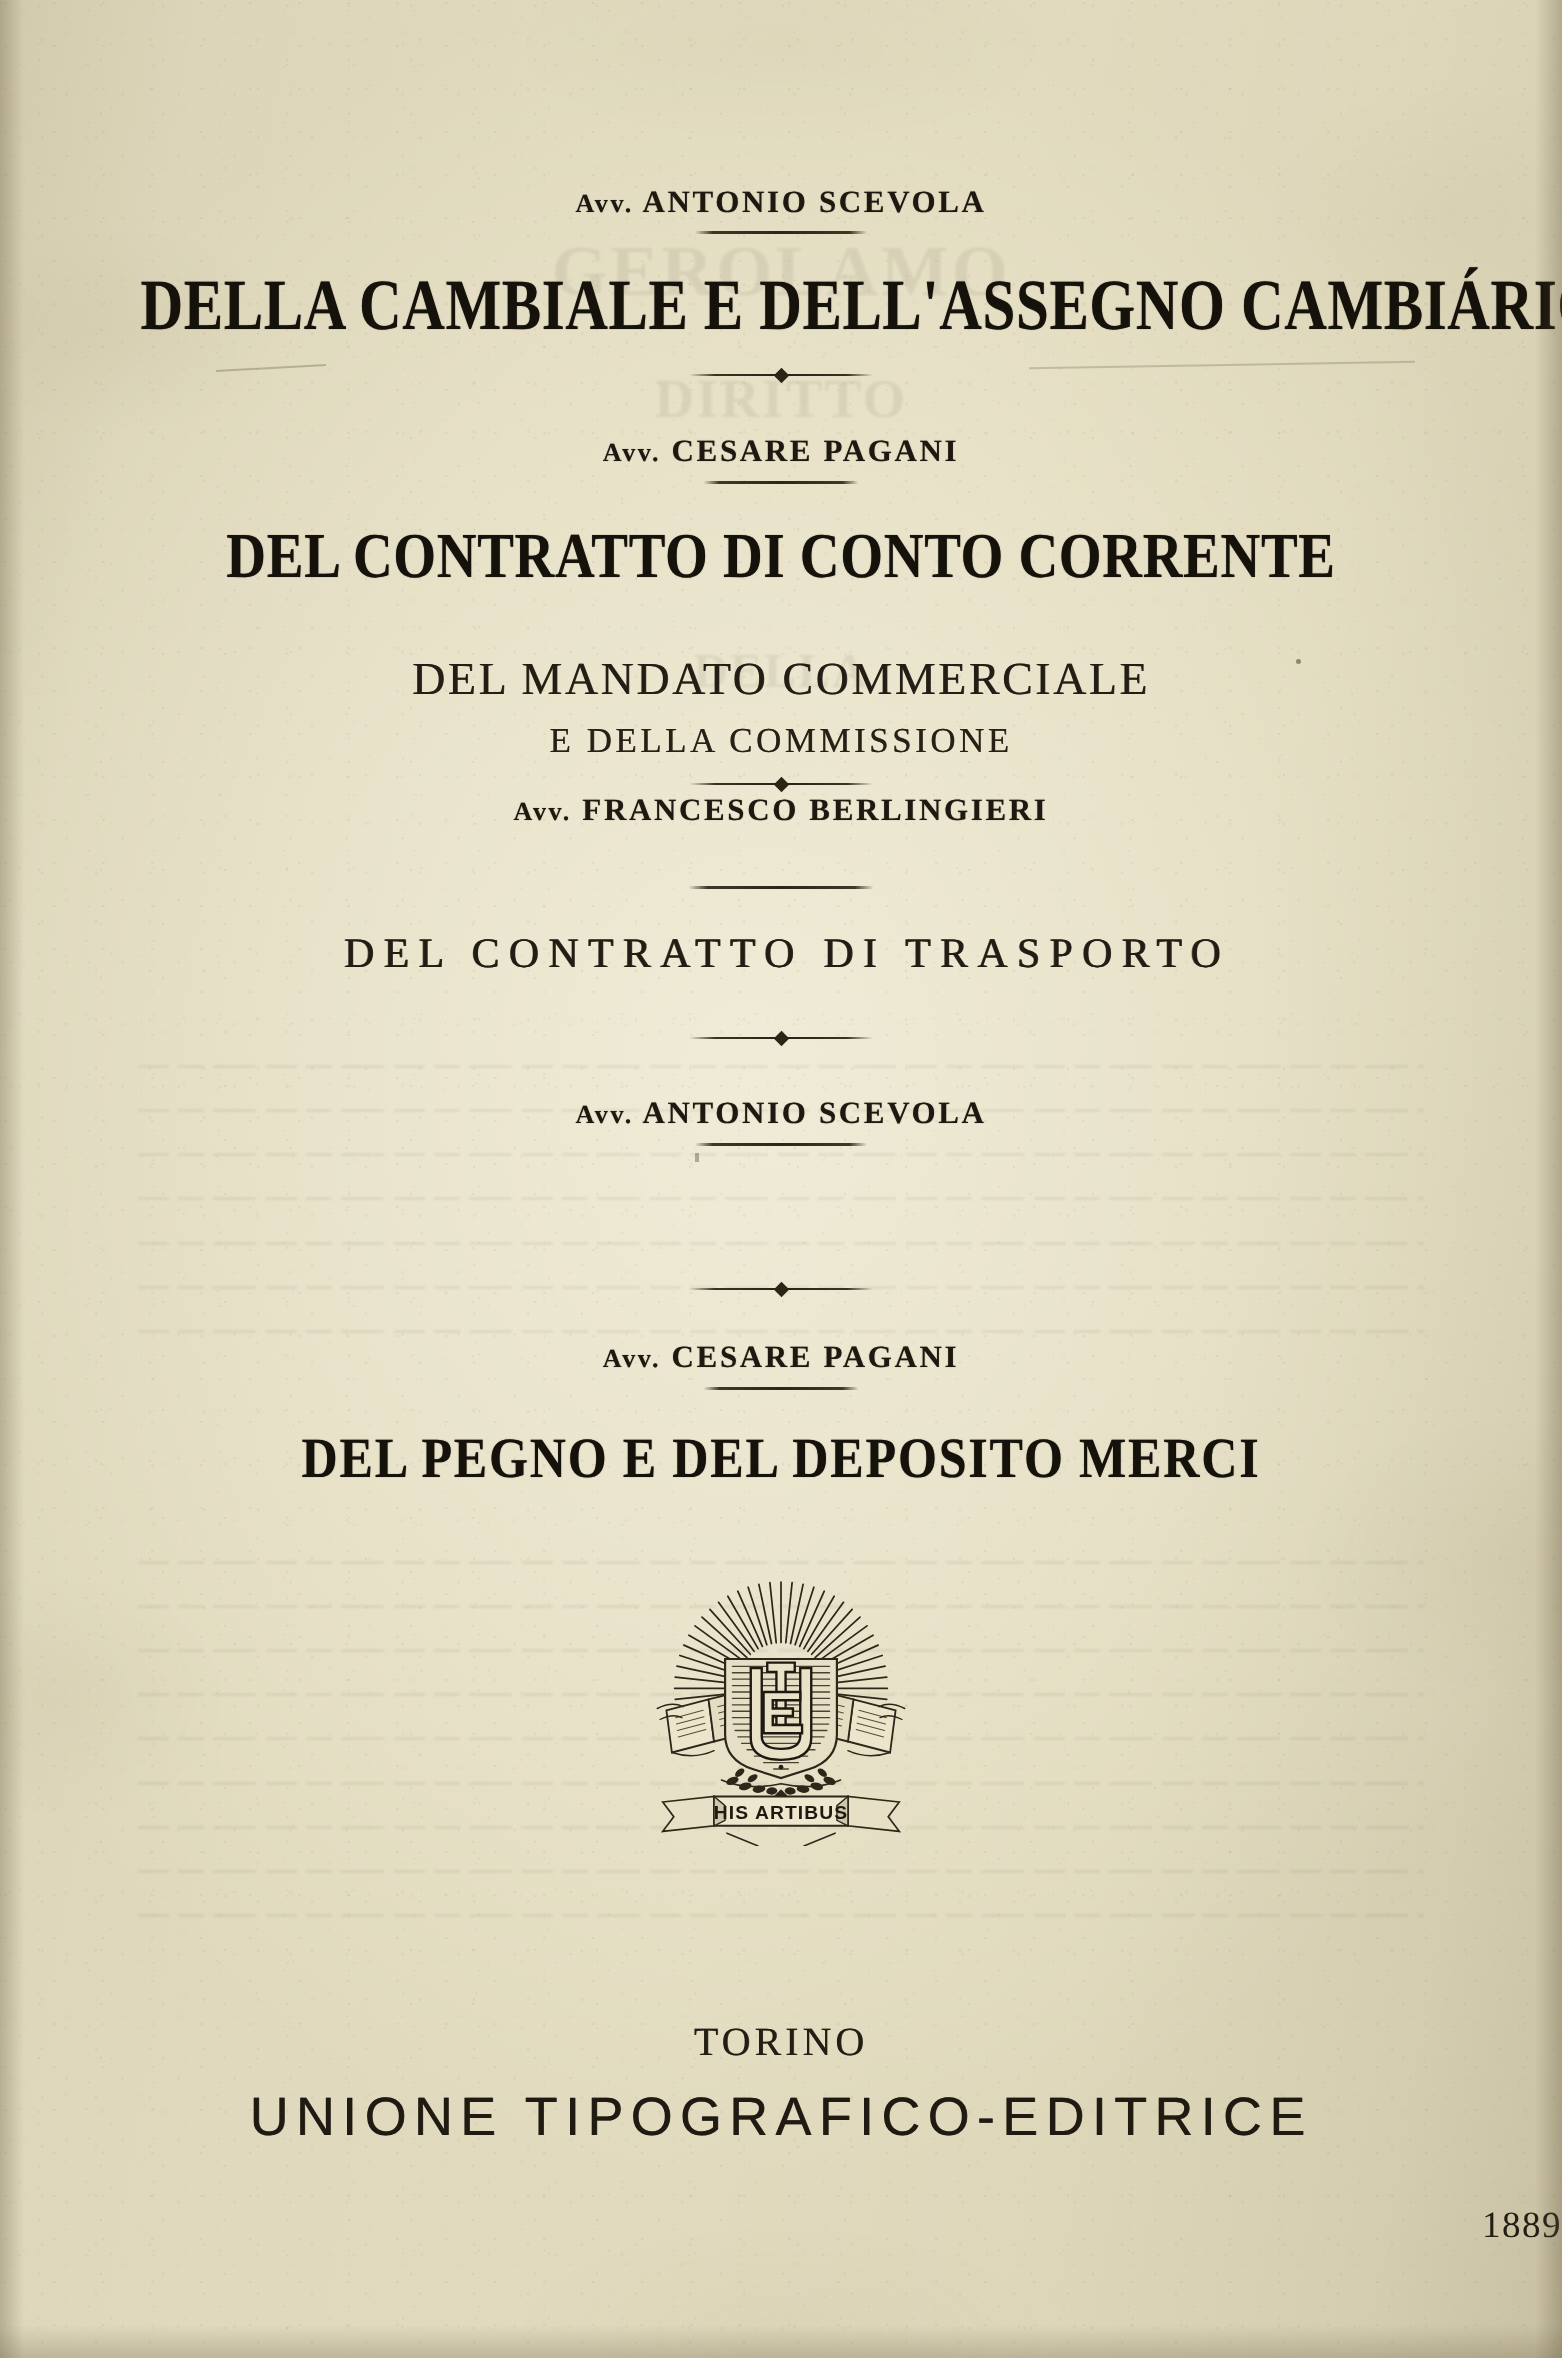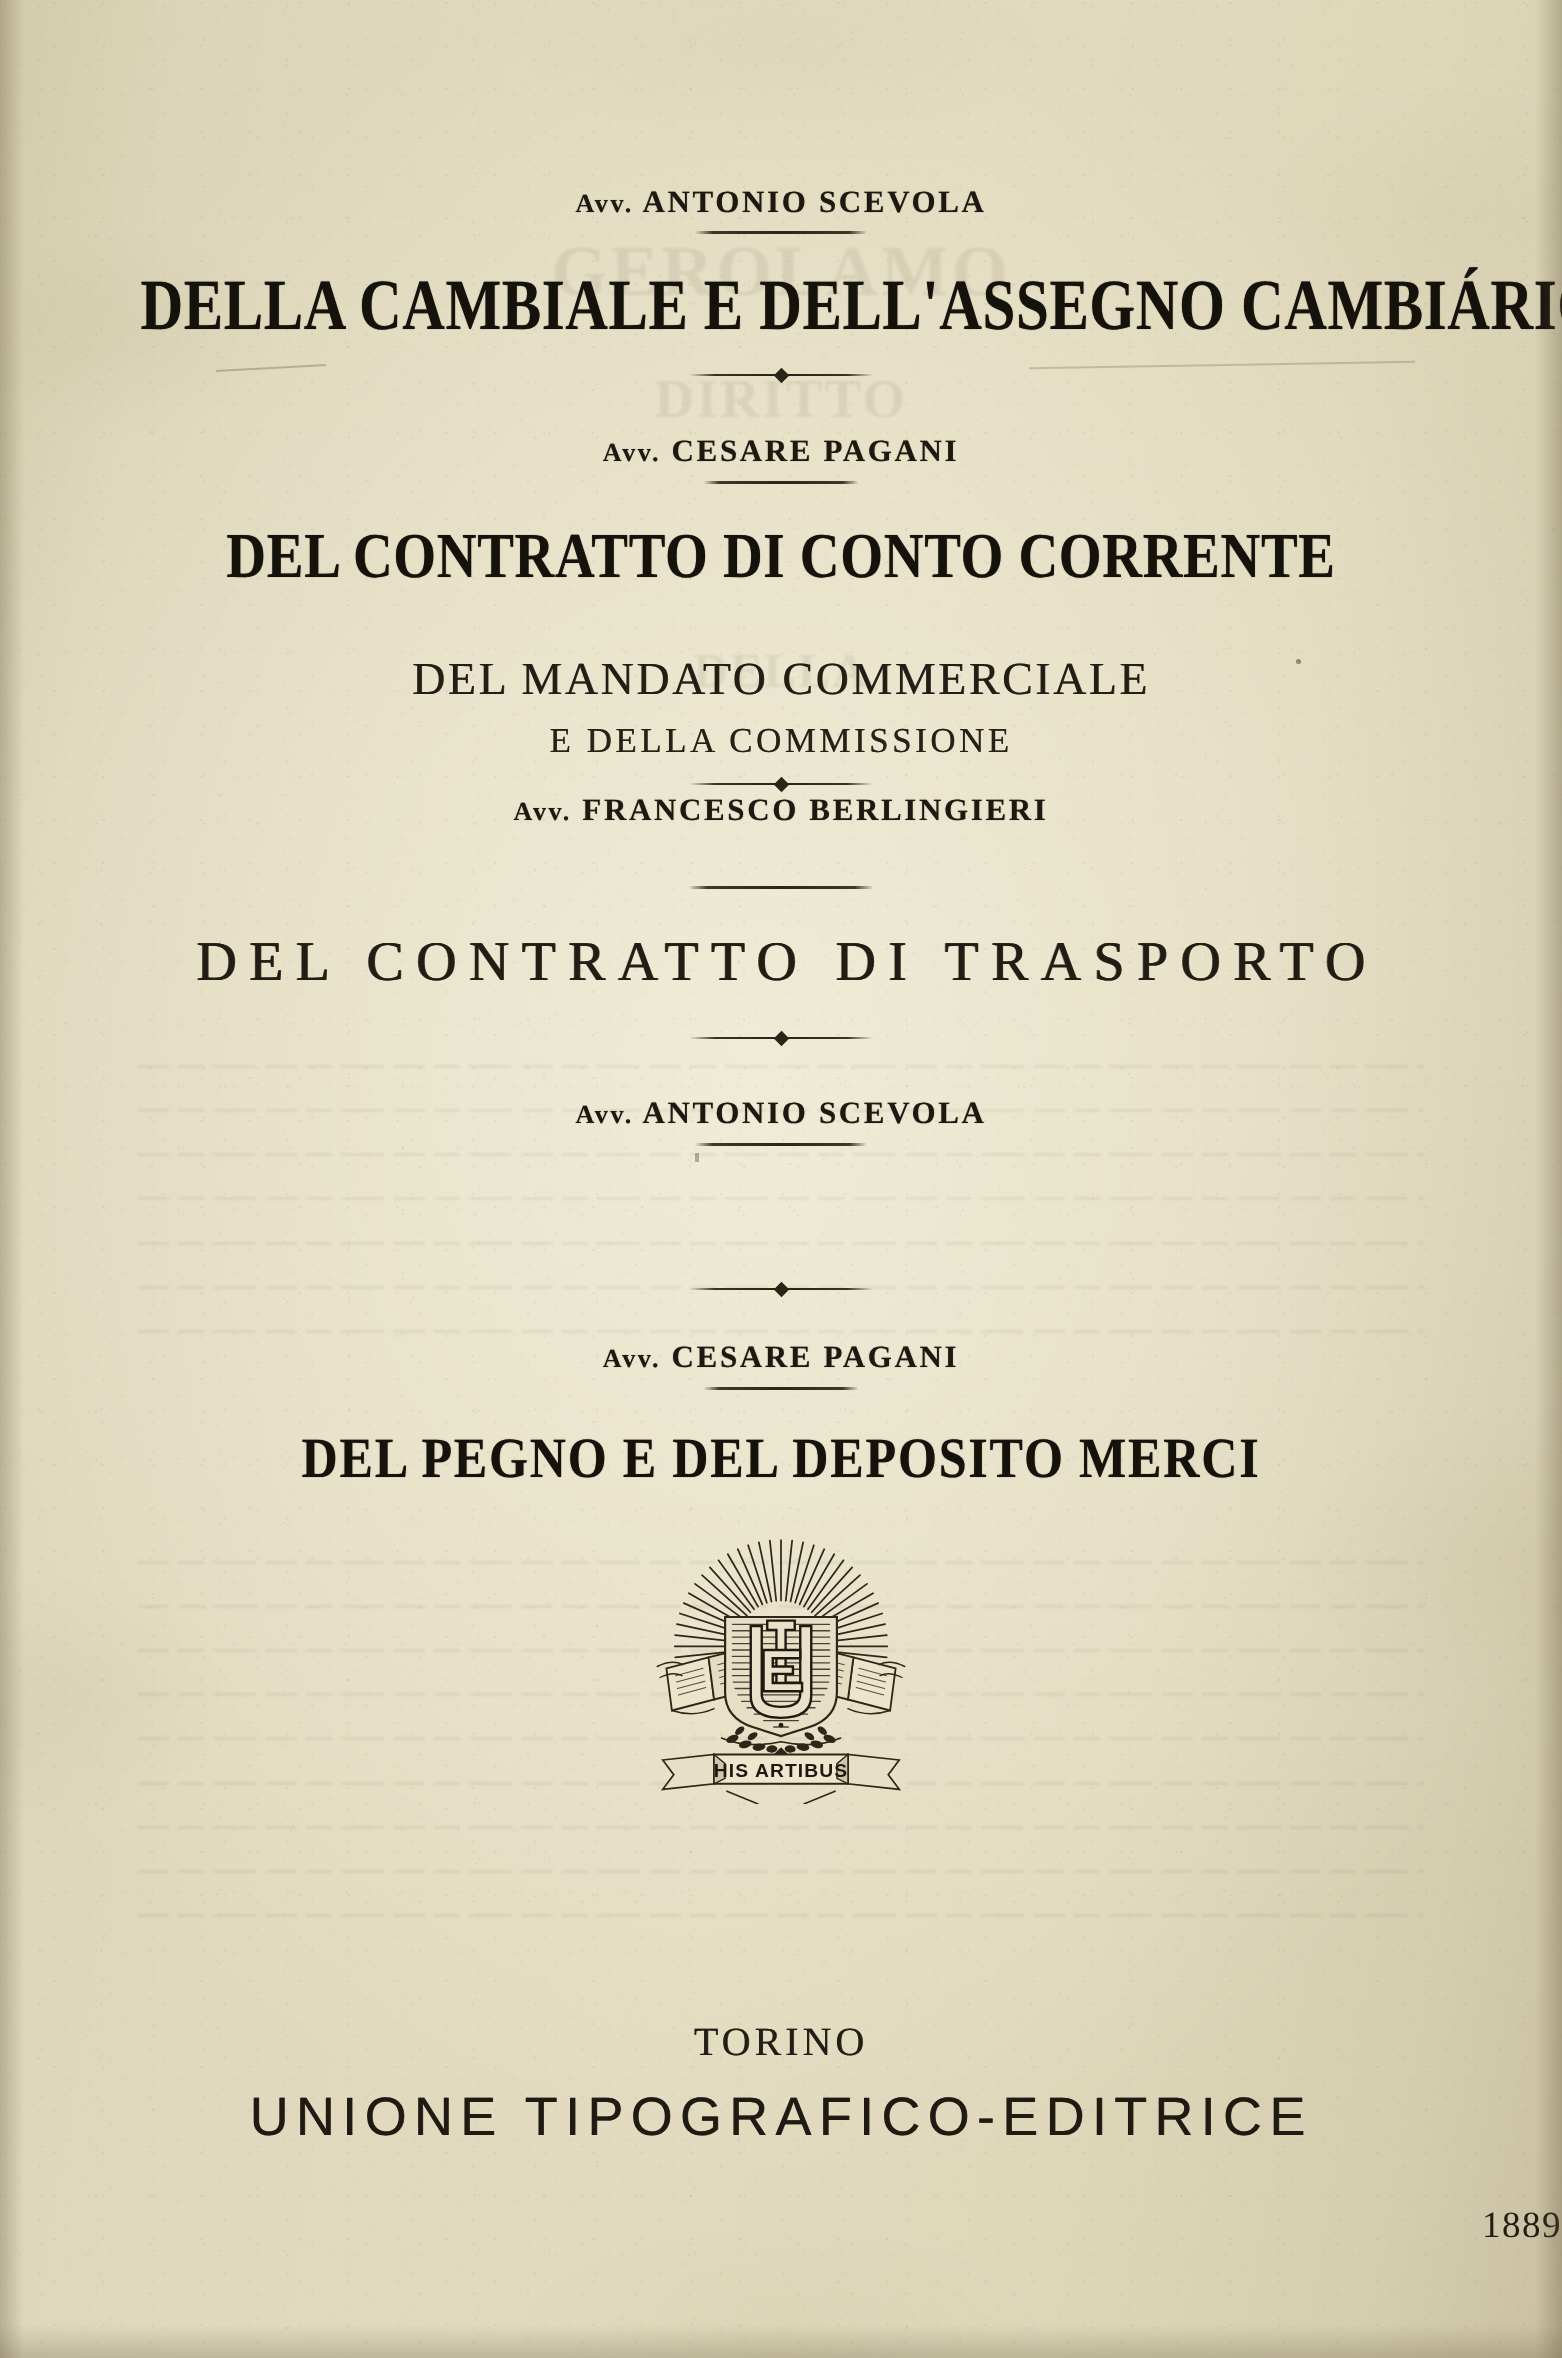--- a/index.html
+++ b/index.html
@@ -200,21 +200,21 @@
   
   .title-open {
     font-family: "Liberation Serif", "DejaVu Serif", serif;
     font-weight: 400;
     color: #221d14;
     text-shadow:
       0.6px 0 0.4px rgba(34,29,20,.85),
      -0.6px 0 0.4px rgba(34,29,20,.55);
   }
   .t-trasporto {
-    font-size: 56px;
+    font-size: 42px;
     letter-spacing: .22em;
     transform: scaleX(1.0);
     padding-left: 12px;
   }
   .t-assic {
     font-size: 51px;
     letter-spacing: .105em;
   }
 
   
@@ -352,21 +352,21 @@
     <div class="ornament" style="top:1281px;">
       <div class="bar"></div>
       <div class="diamond"></div>
     </div>
 
     <div class="line author" style="top:1339px;"><span class="sm">Avv.</span> CESARE PAGANI</div>
     <div class="rule" style="top:1387px; width:154px;"></div>
 
     <div class="line title-fat t-pegno" style="top:1426px;">DEL PEGNO E DEL DEPOSITO MERCI</div>
 
-    <div class="device" style="top:1529px;">
+    <div class="device" style="top:1571px;">
       <svg viewBox="0 0 330 300" xmlns="http://www.w3.org/2000/svg" fill="none" stroke="#2e2719" stroke-linecap="round">
 
         <g stroke-width="1.9">
           <g transform="translate(165,128)">
             <line x1="0" y1="-50" x2="0" y2="-116"></line>
             <line x1="0" y1="-50" x2="0" y2="-116" transform="rotate(6)"></line>
             <line x1="0" y1="-50" x2="0" y2="-116" transform="rotate(12)"></line>
             <line x1="0" y1="-50" x2="0" y2="-116" transform="rotate(18)"></line>
             <line x1="0" y1="-50" x2="0" y2="-116" transform="rotate(24)"></line>
             <line x1="0" y1="-50" x2="0" y2="-116" transform="rotate(30)"></line>

